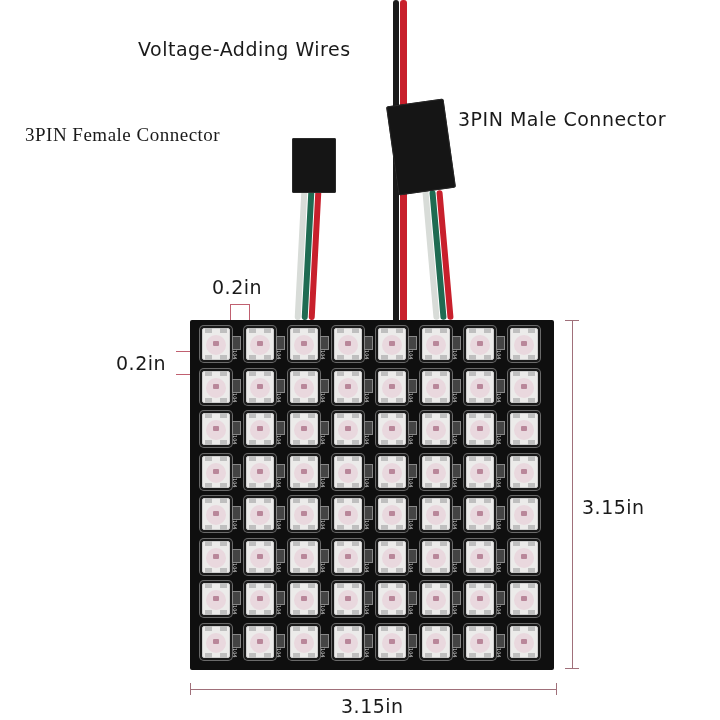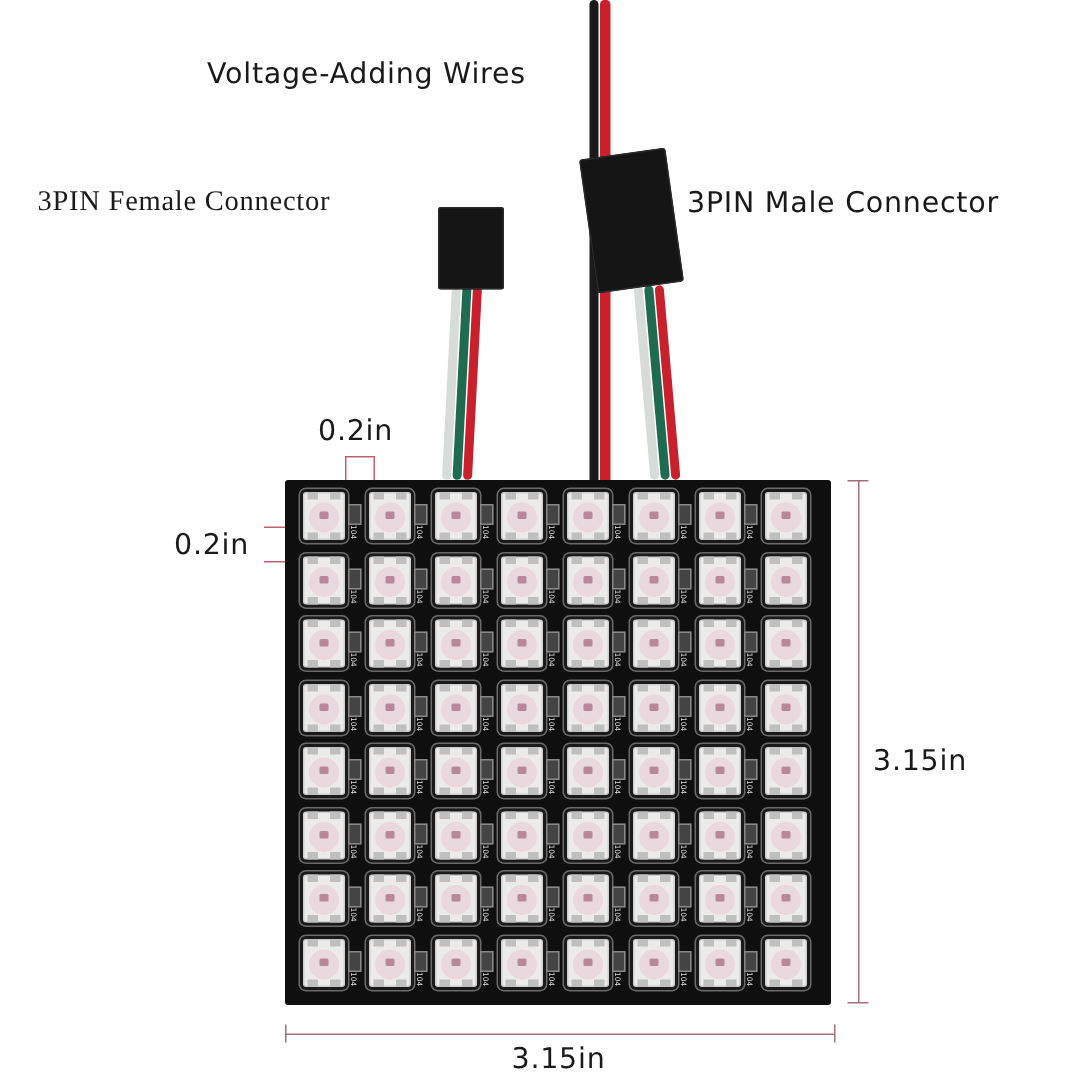--- a/index.html
+++ b/index.html
@@ -33,21 +33,21 @@
 
 <div class="wire" style="left:428px;top:190px;width:6px;height:130px;background:#d8dcd8;transform:rotate(-5deg);"></div>
 <div class="wire" style="left:435px;top:190px;width:6px;height:130px;background:#1f6b52;transform:rotate(-5deg);"></div>
 <div class="wire" style="left:442px;top:190px;width:6px;height:130px;background:#c8202c;transform:rotate(-5deg);"></div>
 
 <div class="connector" style="left:292px;top:138px;width:44px;height:55px;"></div>
 <div class="connector" style="left:392px;top:102px;width:58px;height:90px;transform:rotate(-8deg);"></div>
 
 <div class="label" style="left:138px;top:38px;">Voltage-Adding Wires</div>
 <div class="label" style="left:25px;top:124px;font-family:Liberation Serif, serif;">3PIN  Female Connector</div>
-<div class="label" style="left:458px;top:124px;">3PIN Male Connector</div>
+<div class="label" style="left:458px;top:108px;">3PIN Male Connector</div>
 
 <div class="label" style="left:212px;top:276px;">0.2in</div>
 <div class="bracket" style="left:230px;top:304px;width:18px;height:22px;border-bottom:none;"></div>
 <div class="label" style="left:116px;top:352px;">0.2in</div>
 <div class="bracket" style="left:176px;top:351px;width:30px;height:22px;border-left:none;"></div>
 
 <div class="panel">
   <div class="grid" id="led-grid">
       <div class="cell">
         <div class="led">

